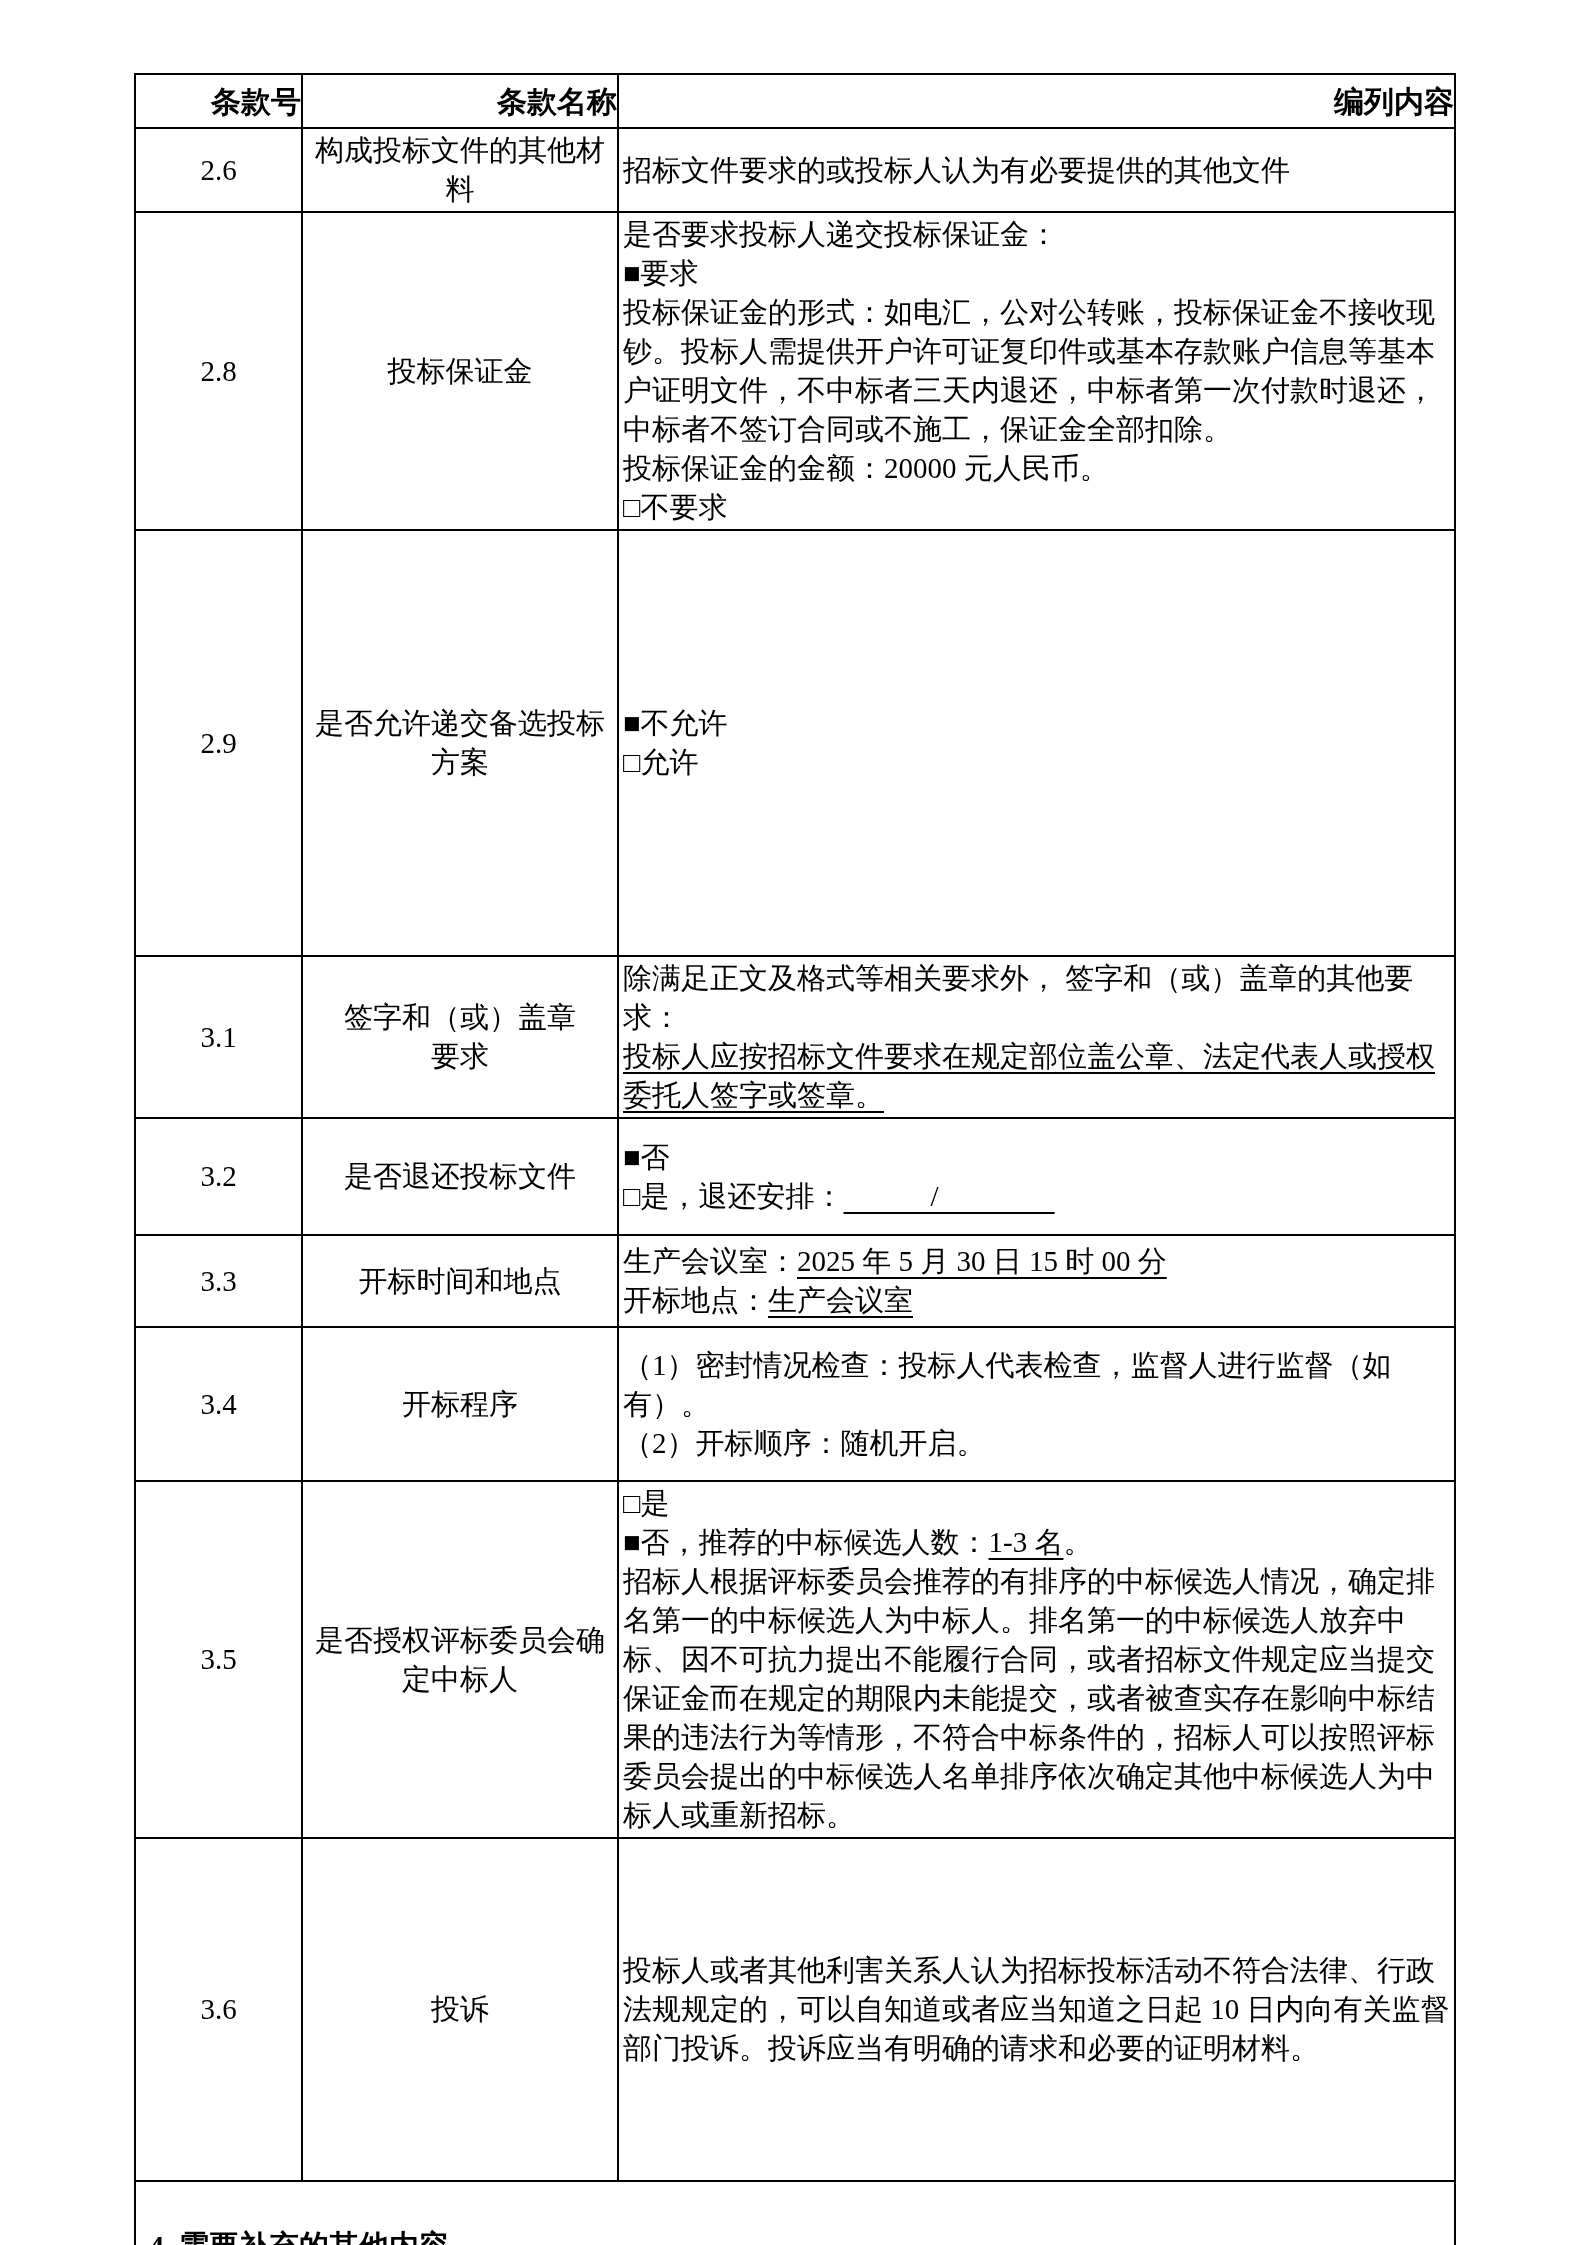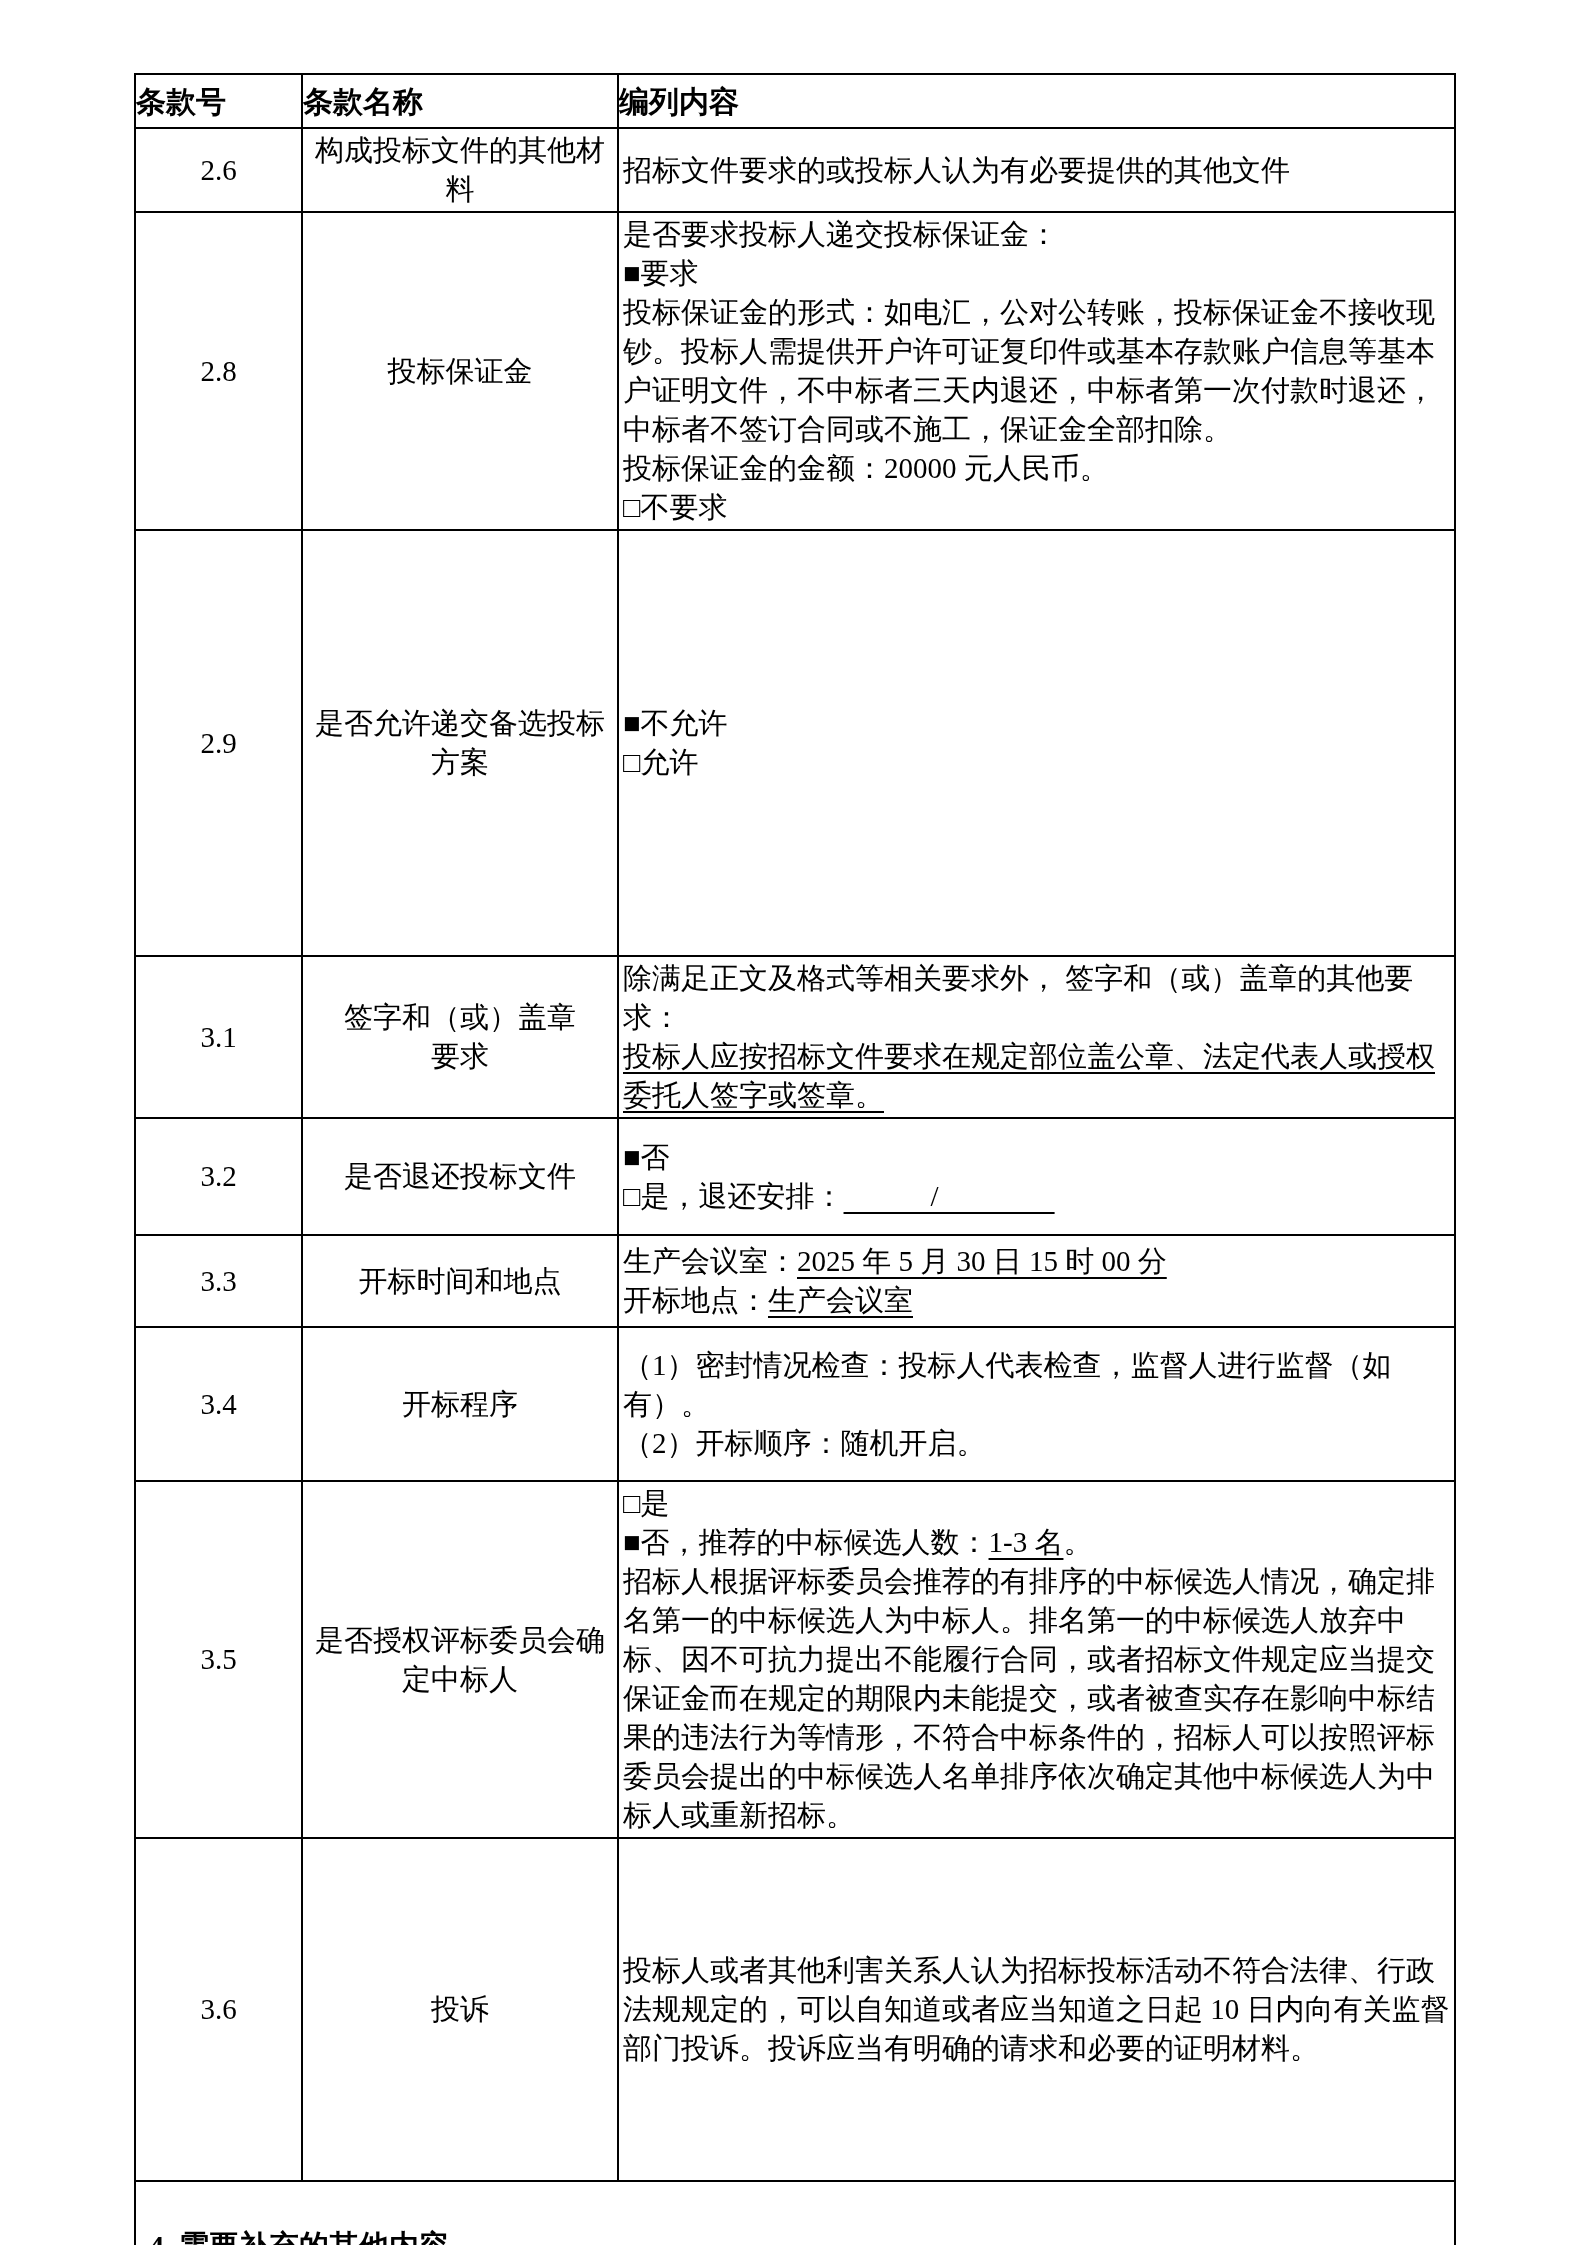--- a/index.html
+++ b/index.html
@@ -29,21 +29,21 @@
     vertical-align:middle;
     font-size:29px;
     line-height:39px;
     padding:2px 4px;
     overflow:hidden;
   }
   table.clause-table th{
     font-weight:bold;
     font-size:30px;
     height:52px;
-    text-align:left;
+    text-align:right;
     padding:0;
   }
   td.cell-no{
     text-align:center;
   }
   td.cell-name{
     text-align:center;
     white-space:pre-line;
   }
   td.cell-content{

